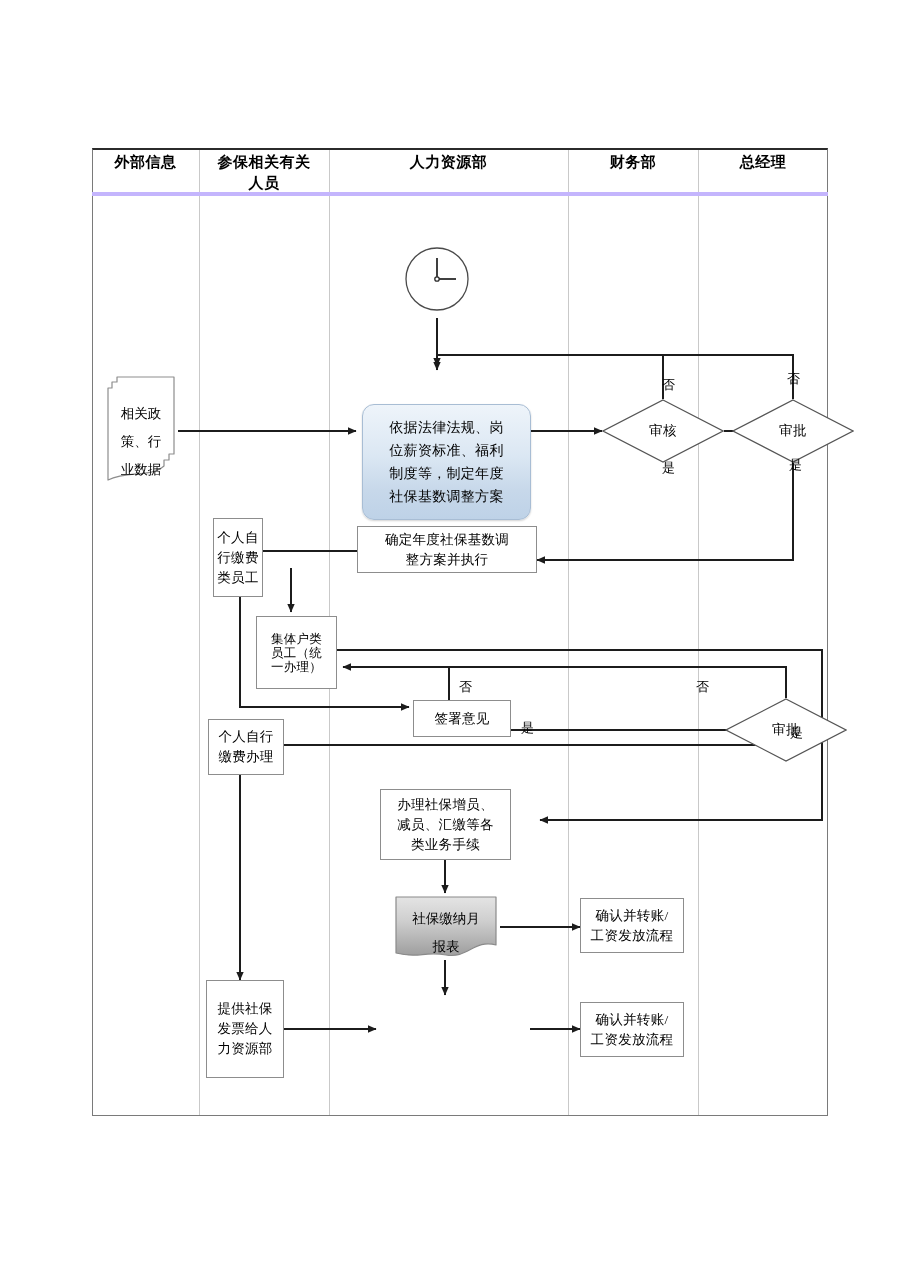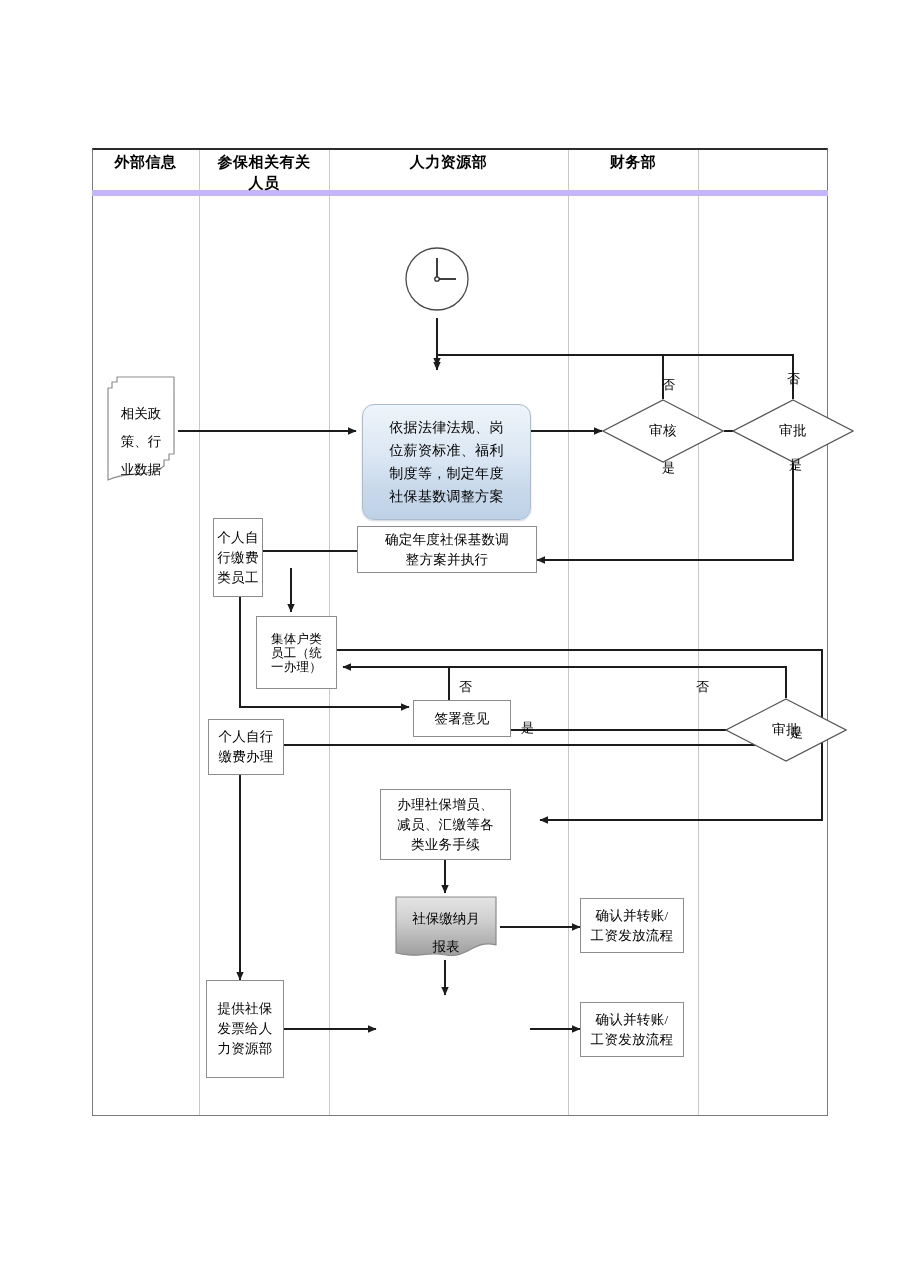--- a/index.html
+++ b/index.html
@@ -29,21 +29,21 @@
     top:0; bottom:0;
     border-right:1px solid #c9c9c9;
     box-sizing:border-box;
   }
   .lane-col.last{border-right:none;}
   #lane-header{
     position:absolute;
     left:92px; top:148px;
     width:736px; height:48px;
     box-sizing:border-box;
-    border-bottom:6px solid #c4b5fd;
+    border-bottom:4px solid #c4b5fd;
   }
   .lane-head{
     position:absolute;
     top:0; height:48px;
     box-sizing:border-box;
     display:flex; align-items:flex-start; justify-content:center;
     padding-top:4px;
     font-weight:bold;
     font-size:15px;
     line-height:21px;
@@ -143,20 +143,23 @@
       </div>
     <div class="lane-head" style="left:107px; width:130px;">
         <span class="node-text">参保相关有关
 人员</span>
       </div>
     <div class="lane-head" style="left:237px; width:239px;">
         <span class="node-text">人力资源部</span>
       </div>
     <div class="lane-head" style="left:476px; width:130px;">
         <span class="node-text">财务部</span>
+      </div>
+    <div class="lane-head" style="left:606px; width:130px;">
+        <span class="node-text">总经理</span>
       </div>
   </div>
 
   <svg id="wires" viewBox="0 0 920 1266">
     <defs>
       <marker id="ah" markerWidth="9" markerHeight="9" refX="8" refY="4.5" orient="auto" markerUnits="userSpaceOnUse">
         <path d="M0,0.8 L8.6,4.5 L0,8.2 z" fill="#1c1c1c"></path>
       </marker>
     </defs>
     <g stroke="#1c1c1c" stroke-width="2" fill="none">

